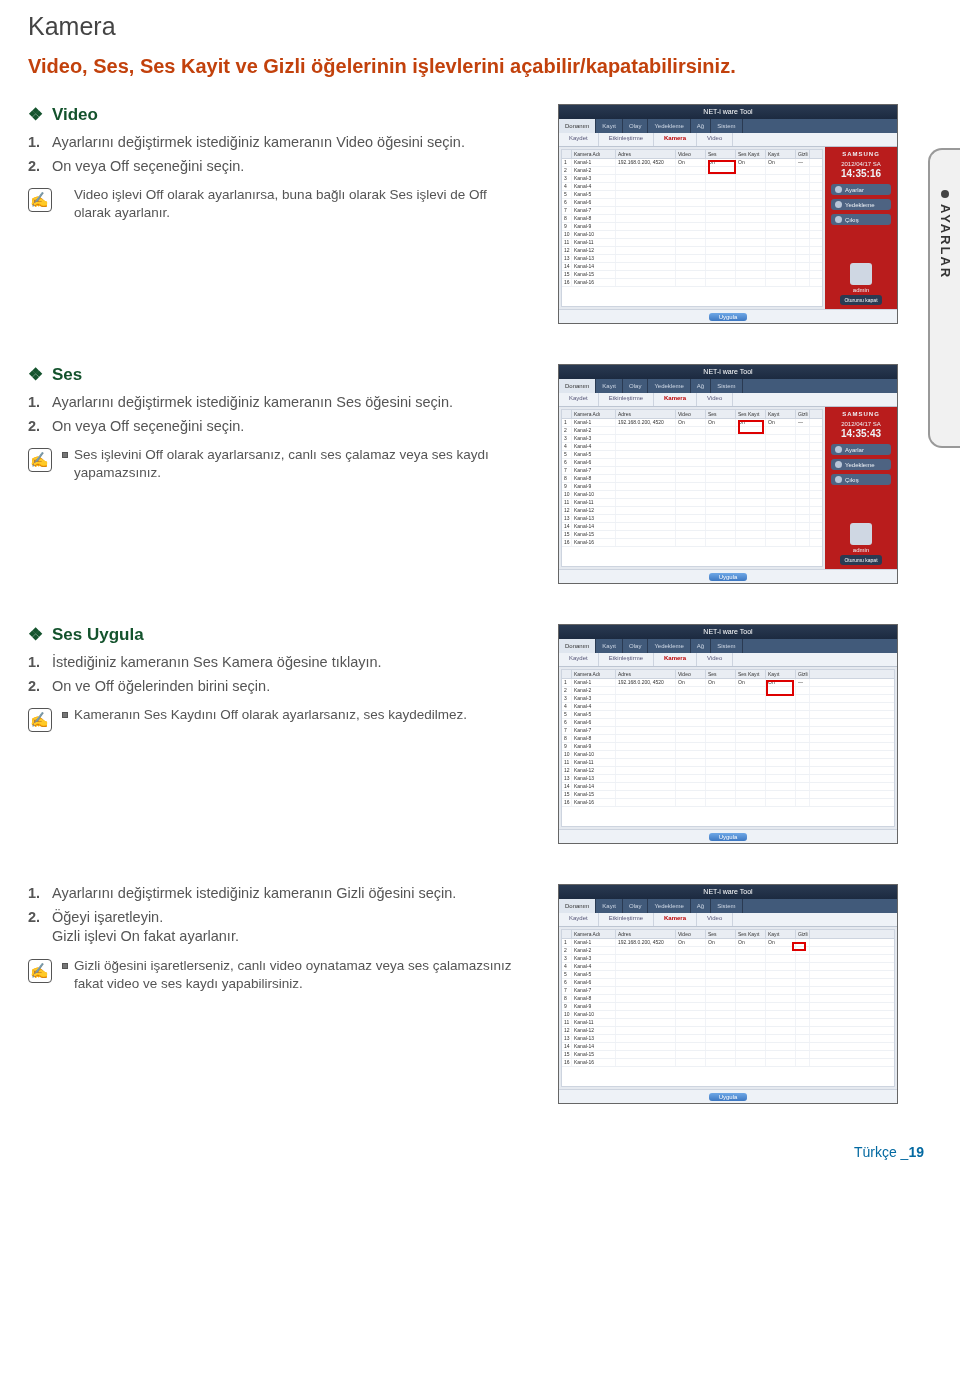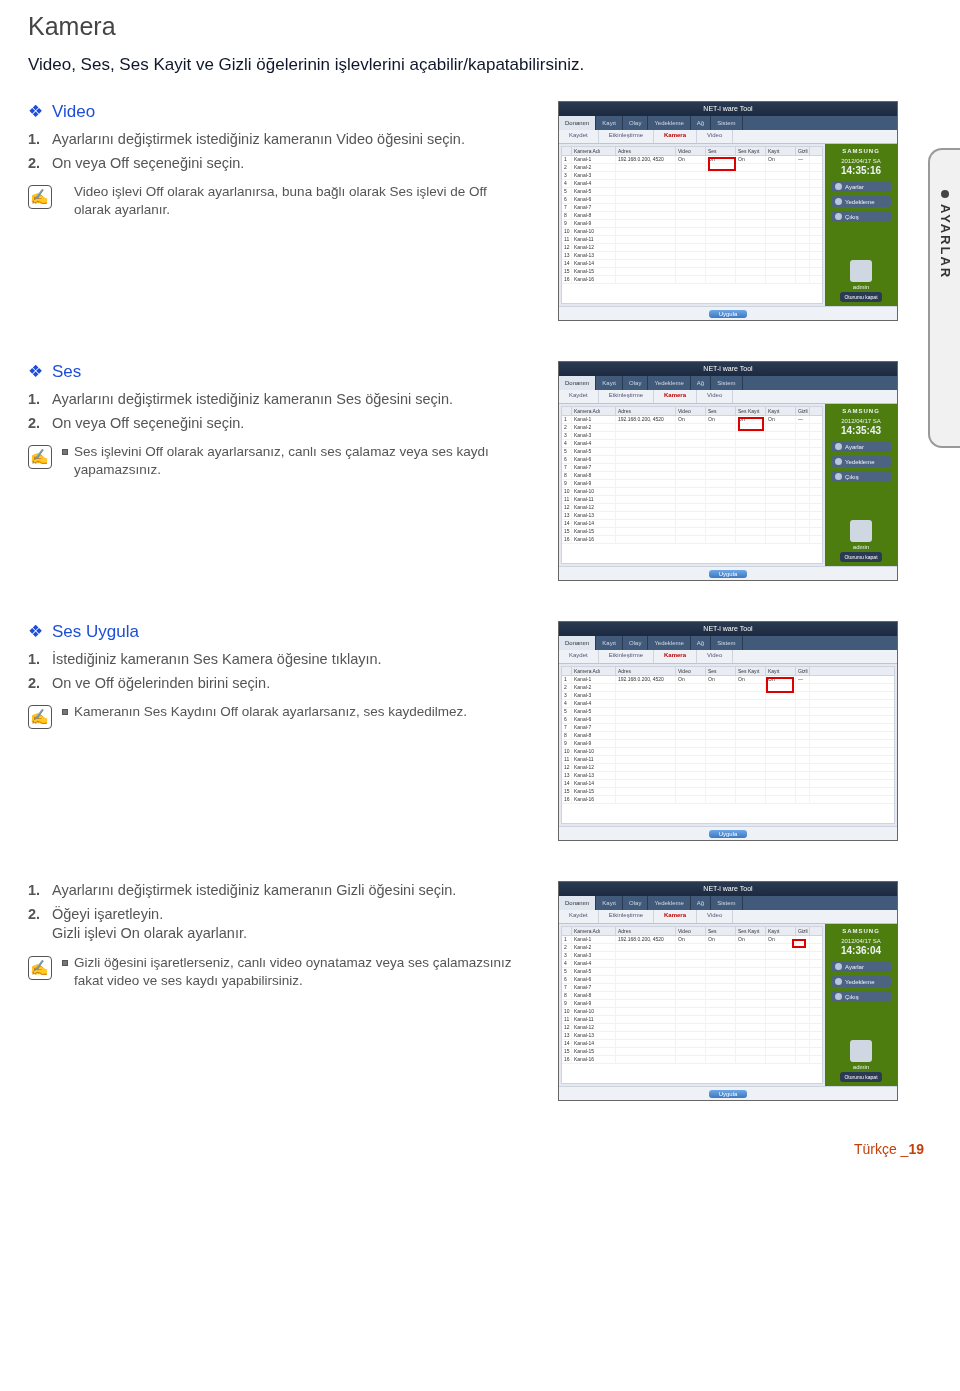--- a/index.html
+++ b/index.html
@@ -11,33 +11,34 @@
     padding: 12px 36px 24px 28px;
     position: relative;
   }
   .page-title {
     font-size: 25px;
     color: #444;
     margin-bottom: 14px;
     font-weight: normal;
   }
   .intro {
-    font-size: 17px;
-    color: #0f172a;
+    font-size: 20px;
+    color: #c2410c;
     margin-bottom: 26px;
+    font-weight: bold;
   }
   .section {
     margin-bottom: 50px;
     position: relative;
     min-height: 210px;
   }
   .section-head {
     font-size: 17px;
-    font-weight: normal;
-    color: #1d4ed8;
+    font-weight: bold;
+    color: #14532d;
     margin-bottom: 8px;
   }
   .bullet-sym { font-size: 17px; margin-right: 4px; }
   .textcol { width: 490px; }
   .steps {
     list-style: none;
     padding-left: 0;
     font-size: 14.5px;
     color: #555;
   }
@@ -150,21 +151,21 @@
   }
   .grid-head span { border-right: 1px solid #cdd4df; padding: 1px 2px; }
   .grid-row {
     display: flex; font-size: 5px; border-bottom: 1px solid #eef1f5; height: 8px;
   }
   .grid-row span { border-right: 1px solid #f1f3f7; padding: 0 2px; overflow: hidden; white-space: nowrap; }
   .c1 { width: 10px; } .c2 { width: 44px; } .c3 { width: 60px; } .c4 { width: 30px; }
   .c5 { width: 30px; } .c6 { width: 30px; } .c7 { width: 30px; } .c8 { width: 14px; }
   .hl { border: 2px solid #d00; position: absolute; }
   .shot-right {
-    width: 72px; background: #4d7c0f; color: #eef2f7;
+    width: 72px; background: #b91c1c; color: #eef2f7;
     display: flex; flex-direction: column; align-items: center;
     gap: 4px; padding-top: 4px; font-size: 6px;
   }
   .brand { font-weight: bold; letter-spacing: 1px; }
   .datetime { text-align: center; line-height: 1.2; }
   .shot-btn {
     background: #4d6382; border-radius: 3px; padding: 2px 4px; width: 60px;
     display: flex; align-items: center; gap: 3px;
   }
   .shot-btn .gear,.shot-btn .disk,.shot-btn .power {
@@ -184,21 +185,21 @@
   }
   .apply-btn {
     background: linear-gradient(#6fa8e6,#3d78c2);
     color: #fff; font-size: 6px; padding: 1px 10px; border-radius: 3px;
   }
   .footer {
     position: relative;
     text-align: right;
     margin-top: 18px;
     font-size: 14px;
-    color: #c2410c;
+    color: #0369a1;
   }
   .footer b { font-weight: bold; }
 </style>
 </head>
 <body>
 
 <h1 class="page-title">Kamera</h1>
 <p class="intro">Video, Ses, Ses Kayit ve Gizli öğelerinin işlevlerini açabilir/kapatabilirsiniz.</p>
 
 <div class="side-tab">
@@ -909,21 +910,21 @@
   <div class="textcol">
     <ol class="steps">
       <li>
           <span class="num">1.</span>
           <span>Ayarlarını değiştirmek istediğiniz kameranın Gizli öğesini seçin.</span>
         </li>
       <li>
           <span class="num">2.</span>
         <span>
           <span>Öğeyi işaretleyin.</span><br>
-          <span>Gizli işlevi On olarak ayarlanır.</span>
+          <span>Gizli işlevi On fakat ayarlanır.</span>
         </span>
       </li>
     </ol>
     <div class="note-block">
       <div class="note-icon">✍</div>
       <ul class="note-list">
         <li>
             <span class="sq"></span>
             <span>Gizli öğesini işaretlerseniz, canlı video oynatamaz veya ses çalamazsınız fakat video ve ses kaydı yapabilirsiniz.</span>
           </li>
@@ -1113,35 +1114,20 @@
             <span class="c2">Kanal-16</span>
             <span class="c3"></span>
             <span class="c4"></span>
             <span class="c5"></span>
             <span class="c6"></span>
             <span class="c7"></span>
             <span class="c8"></span>
           </div>
           <div class="hl" style="left: 230px; top: 12px; width: 14px; height: 9px;"></div>
         </div>
-        <div class="shot-right">
-          <div class="brand">SAMSUNG</div>
-          <div class="datetime">
-            <div>2012/04/17 SA</div>
-            <div style="font-size:10px;font-weight:bold">14:36:04</div>
-          </div>
-          <div class="shot-btn"><span class="gear"></span>Ayarlar</div>
-          <div class="shot-btn"><span class="gear"></span>Yedekleme</div>
-          <div class="shot-btn"><span class="gear"></span>Çıkış</div>
-          <div class="shot-user">
-            <div class="avatar"></div>
-            <div>admin</div>
-            <div class="logout-btn">Oturumu kapat</div>
-          </div>
-        </div>
       </div>
       <div class="shot-foot">
         <div class="apply-btn">Uygula</div>
       </div>
     </div>
 </div>
 
 <div class="footer">
   <span>Türkçe</span>
   _<b>19</b>

